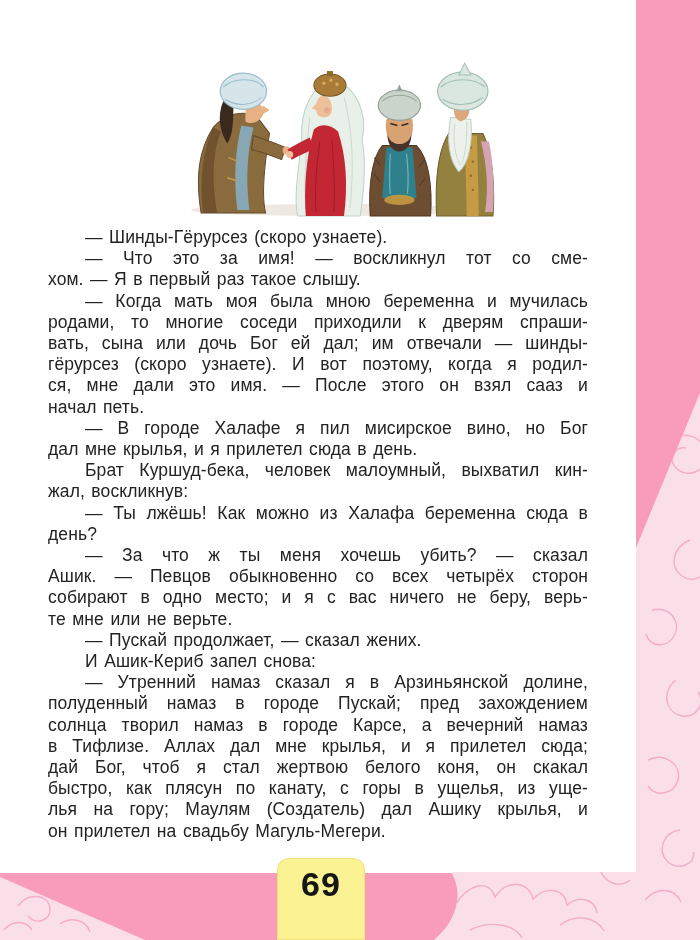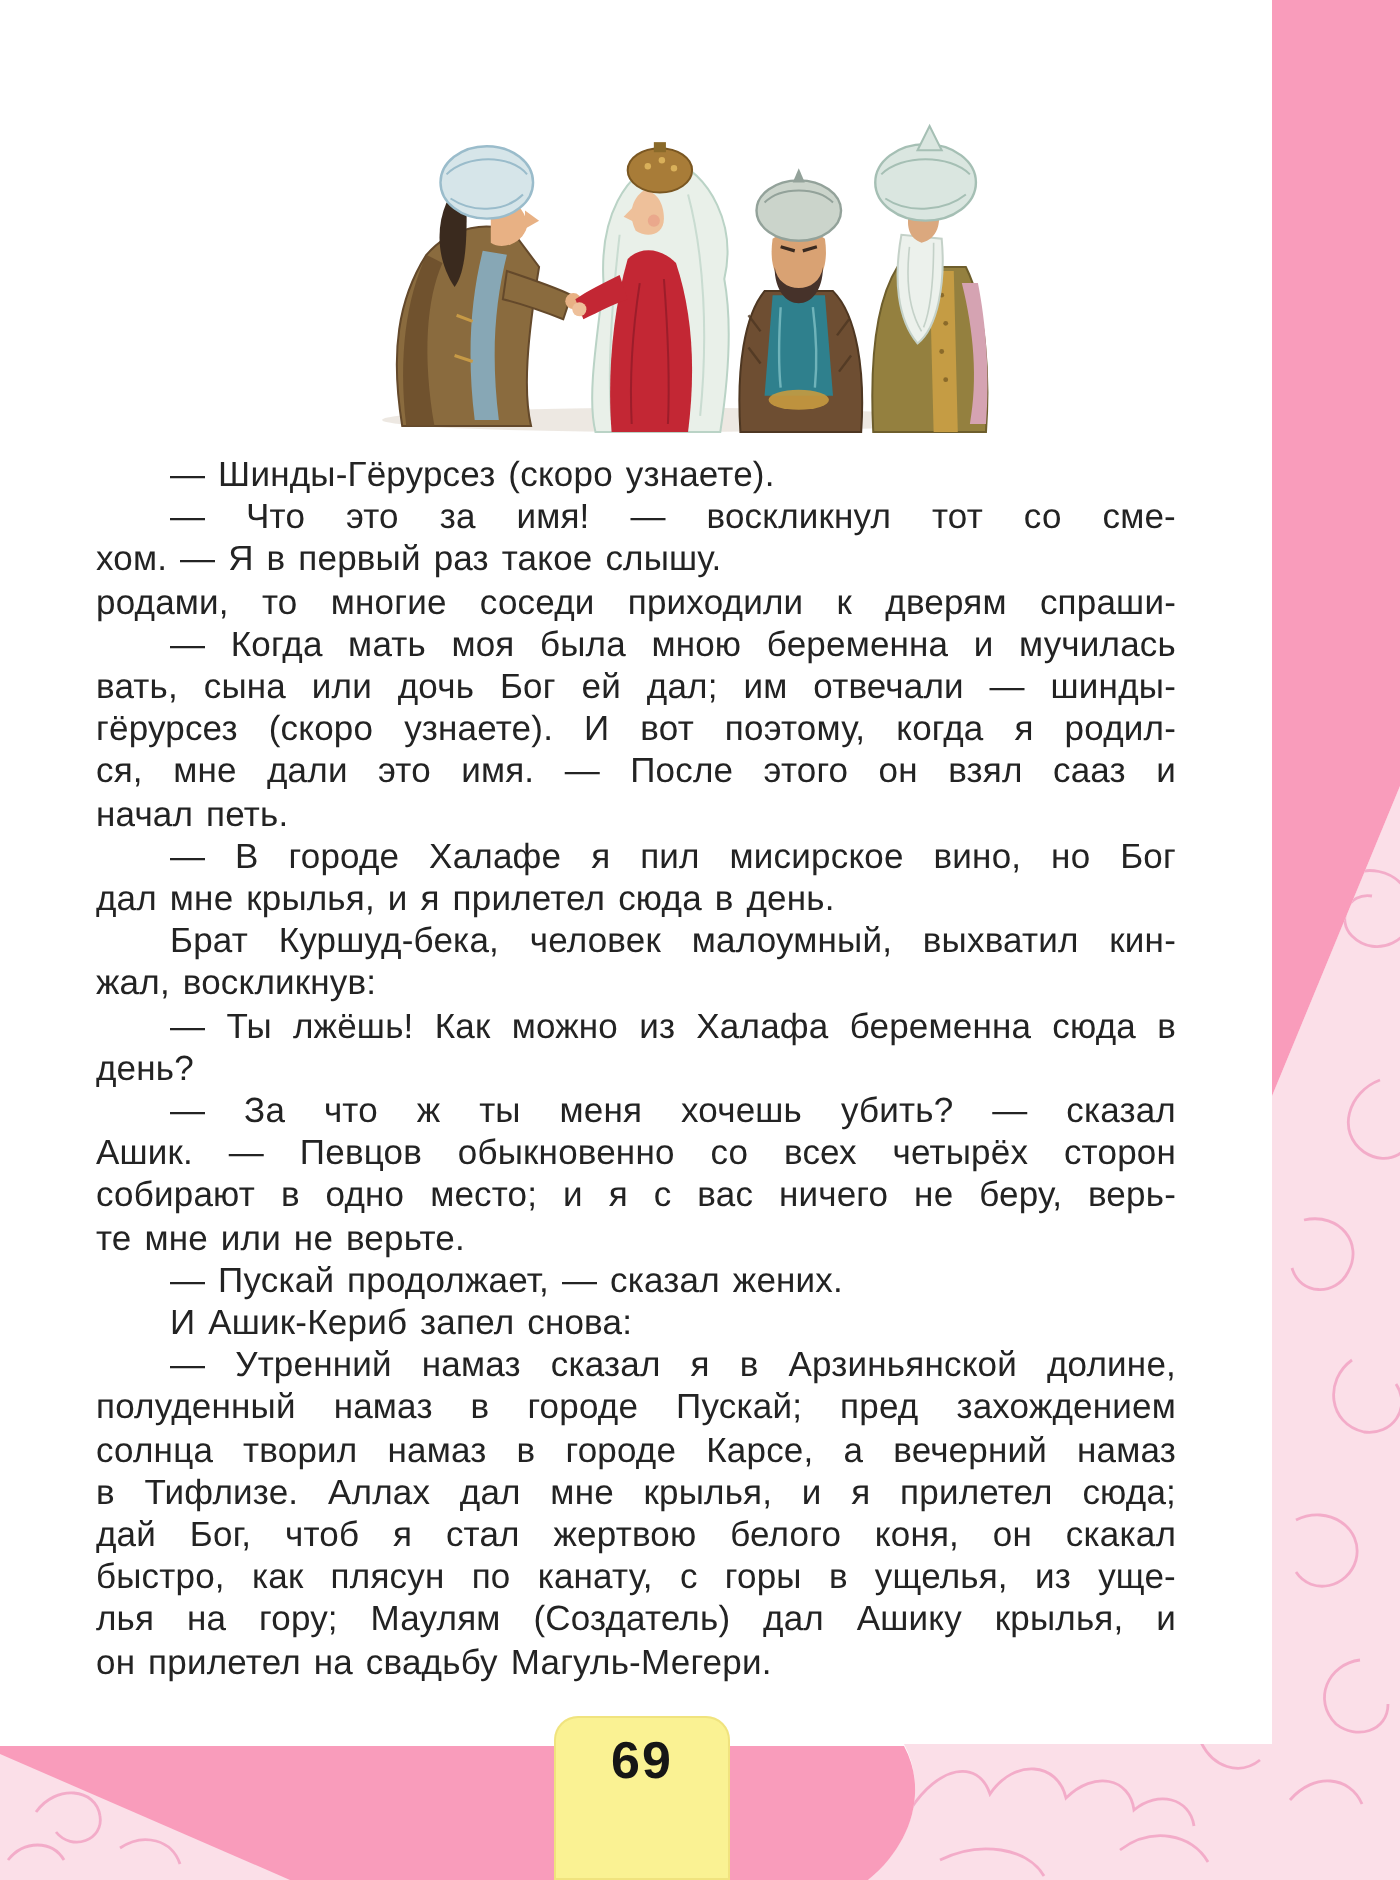--- a/index.html
+++ b/index.html
@@ -33,21 +33,21 @@
 
   
   .page-tab{
     position:absolute;left:277px;top:858px;width:88px;height:82px;z-index:3;
     background:var(--page_number_bg,#FAF293);
     border-radius:12px 12px 0 0;
     box-shadow:0 0 0 1px rgba(220,200,90,.35) inset;
     text-align:center;
   }
   .page-num{
-    margin-top:7px;font-size:26px;font-weight:bold;color:#161616;letter-spacing:1px;
+    margin-top:7px;font-size:34px;font-weight:bold;color:#161616;letter-spacing:1px;
   }
 </style>
 </head>
 <body>
 
 <div class="stage">
 
   <svg class="decor" width="700" height="940" viewBox="0 0 700 940">
     <defs>
       <clipPath id="clipRight">
@@ -150,22 +150,22 @@
       <path d="M274,18 L280,6 L286,18 Z" fill="#dae6e0" stroke="#a5bfb4" stroke-width="1"></path>
       <path d="M256,30 C266,20 290,20 300,30 M258,42 C270,50 288,48 298,40" stroke="#a5bfb4" stroke-width="1" fill="none"></path>
     </g>
   </svg>
 
   <div class="textblock">
     <div>
         <div class="line ind">— Шинды-Гёрурсез (скоро узнаете).</div>
         <div class="line j ind">— Что это за имя! — воскликнул тот со сме-</div>
         <div class="line">хом. — Я в первый раз такое слышу.</div>
+        <div class="line j ind">— Когда мать моя была мною беременна и мучилась</div>
         <div class="line j">родами, то многие соседи приходили к дверям спраши-</div>
-        <div class="line j ind">— Когда мать моя была мною беременна и мучилась</div>
         <div class="line j">вать, сына или дочь Бог ей дал; им отвечали — шинды-</div>
         <div class="line j">гёрурсез (скоро узнаете). И вот поэтому, когда я родил-</div>
         <div class="line j">ся, мне дали это имя. — После этого он взял сааз и</div>
         <div class="line">начал петь.</div>
         <div class="line j ind">— В городе Халафе я пил мисирское вино, но Бог</div>
         <div class="line">дал мне крылья, и я прилетел сюда в день.</div>
         <div class="line j ind">Брат Куршуд-бека, человек малоумный, выхватил кин-</div>
         <div class="line">жал, воскликнув:</div>
         <div class="line j ind">— Ты лжёшь! Как можно из Халафа беременна сюда в</div>
         <div class="line">день?</div>

